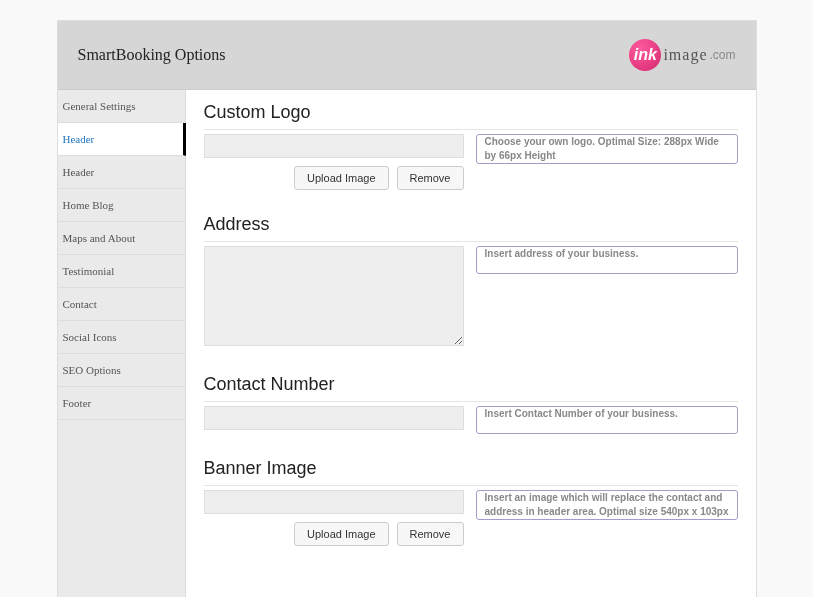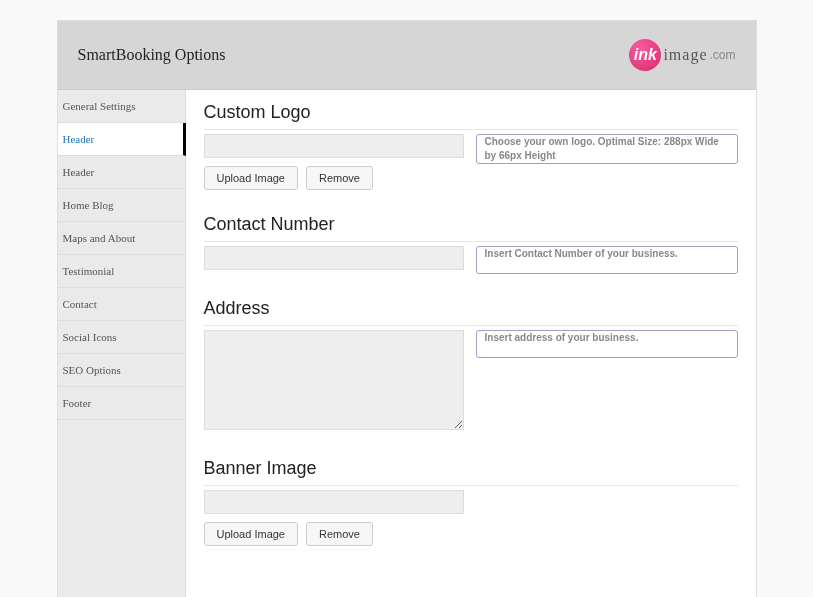--- a/index.html
+++ b/index.html
@@ -120,20 +120,21 @@
       background: #eee;
       border: 1px solid #ddd;
       padding: 4px 6px;
       font-size: 11px;
       resize: both;
     }
     .btn-row {
       margin-top: 8px;
       display: flex;
       gap: 8px;
+      justify-content: flex-end;
     }
     .btn {
       padding: 5px 12px;
       font-size: 11px;
       background: #f7f7f7;
       border: 1px solid #ccc;
       border-radius: 3px;
       cursor: pointer;
       color: #333;
     }
@@ -186,48 +187,49 @@
             <div class="btn-row">
               <button class="btn">Upload Image</button>
               <button class="btn">Remove</button>
             </div>
           </div>
           <div class="help-box">Choose your own logo. Optimal Size: 288px Wide by 66px Height</div>
         </div>
       </div>
 
       <div class="section">
+        <div class="section-title">Address</div>
+        <div class="section-row">
+          <div class="left-col">
+            <textarea class="textarea-input" style=""></textarea>
+          </div>
+          <div class="help-box">Insert address of your business.</div>
+        </div>
+      </div>
+
+      <div class="section">
         <div class="section-title">Contact Number</div>
         <div class="section-row">
           <div class="left-col">
             <input type="text" class="text-input" style="">
           </div>
           <div class="help-box">Insert Contact Number of your business.</div>
-        </div>
-      </div>
-
-      <div class="section">
-        <div class="section-title">Address</div>
-        <div class="section-row">
-          <div class="left-col">
-            <textarea class="textarea-input" style=""></textarea>
-          </div>
-          <div class="help-box">Insert address of your business.</div>
         </div>
       </div>
 
       <div class="section">
         <div class="section-title">Banner Image</div>
         <div class="section-row">
           <div class="left-col">
             <input type="text" class="text-input" style="">
             <div class="btn-row">
               <button class="btn">Upload Image</button>
               <button class="btn">Remove</button>
             </div>
           </div>
+          <div class="help-box">Insert an image which will replace the contact and address in header area. Optimal size 540px x 103px</div>
         </div>
       </div>
 
 
     </div>
   </div>
 </div>
 
 </body></html>

